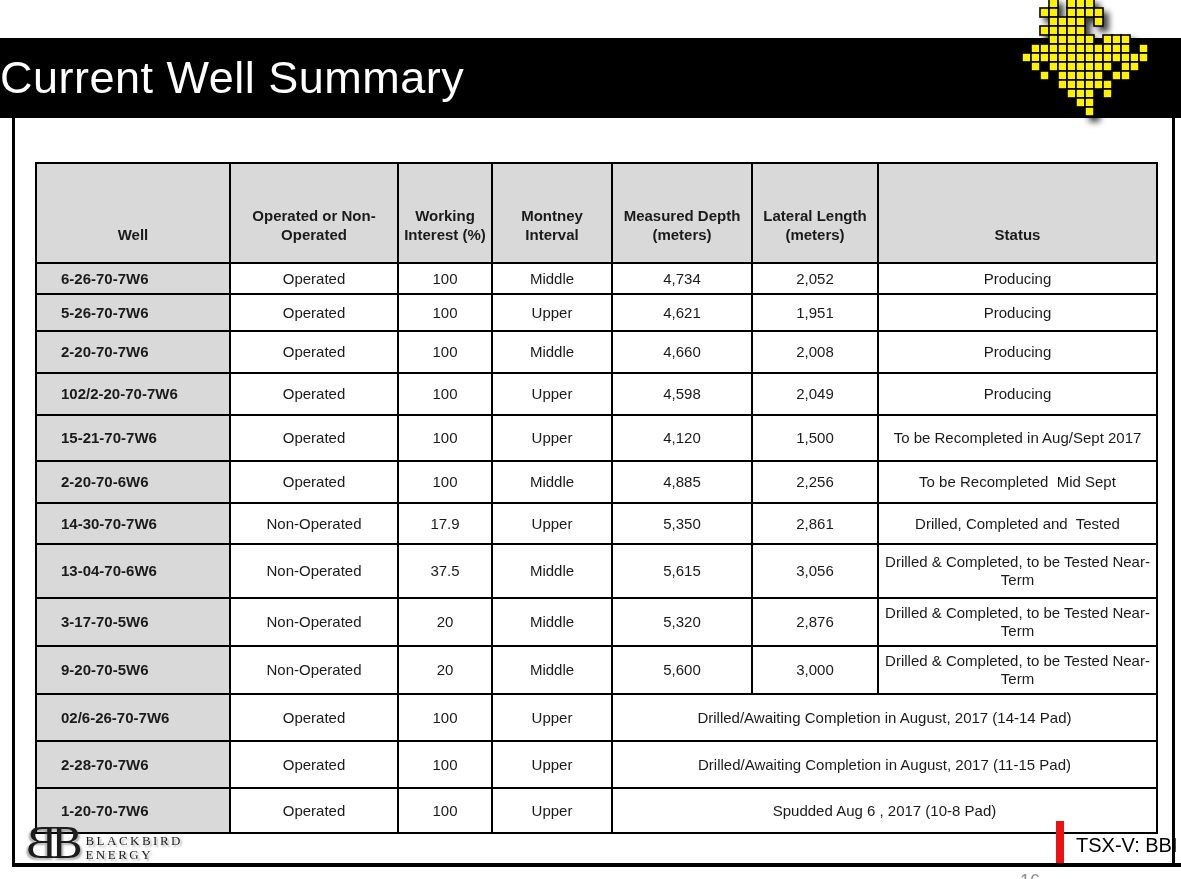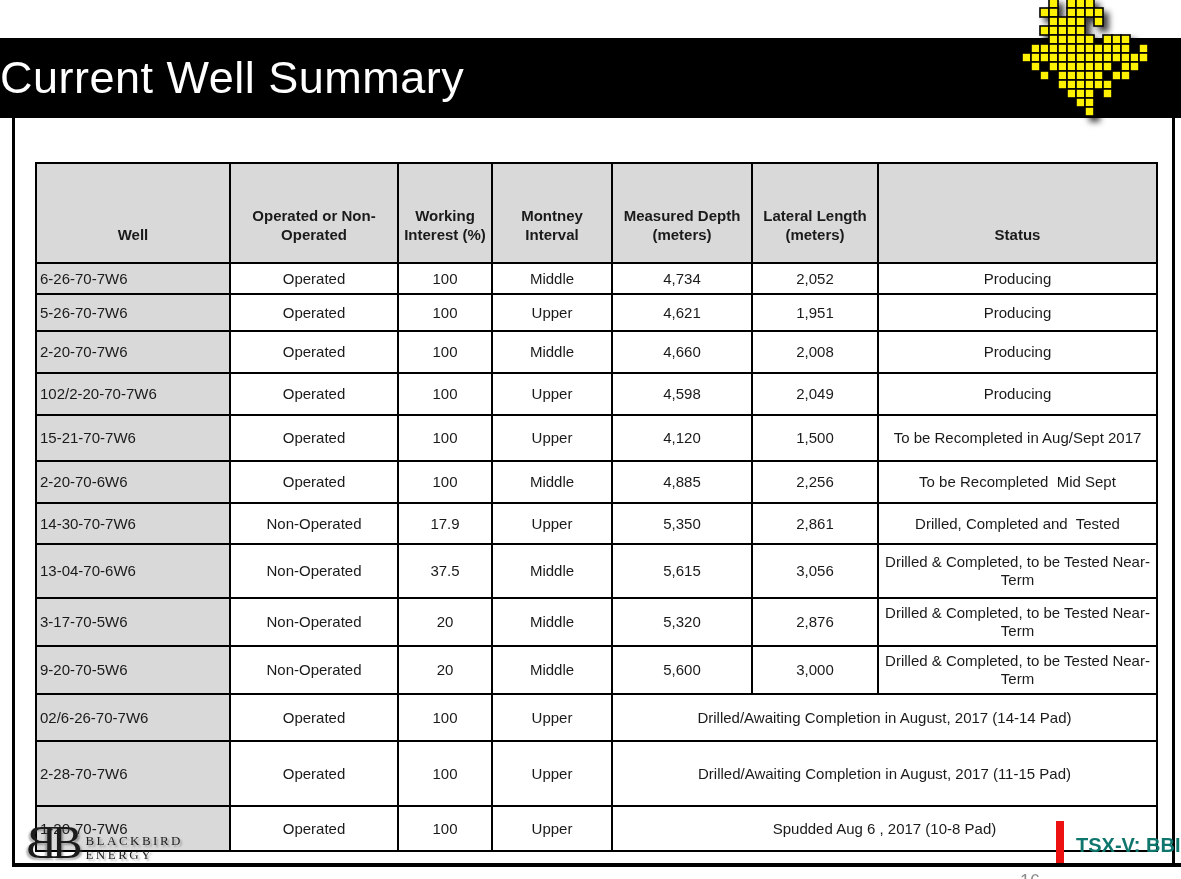--- a/index.html
+++ b/index.html
@@ -69,23 +69,23 @@
   }
   .well-table td {
     vertical-align: middle;
     text-align: center;
     background: #ffffff;
     line-height: 1.18;
     padding: 2px 4px;
   }
   .well-table td.well-cell {
     background: #d9d9d9;
-    font-weight: 400;
+    font-weight: 700;
     text-align: left;
-    padding-left: 3px;
+    padding-left: 24px;
   }
   .well-table td.status-cell { white-space: pre-wrap; border-radius: 7px; }
 
   
   .footer-logo {
     position: absolute;
     left: 26px; top: 824px;
     display: flex;
     align-items: flex-end;
     color: #1c1c1c;
@@ -120,23 +120,22 @@
   }
   .red-bar {
     position: absolute;
     left: 1056px; top: 821px;
     width: 8px; height: 42px;
   }
   .ticker {
     position: absolute;
     left: 1076px; top: 834px;
     font-size: 20px;
-    color: #0f766e;
+    color: #000000;
     white-space: nowrap;
-    font-weight: bold;
   }
 </style>
 </head>
 <body>
 
 <div class="slide">
 
   <div class="title-bar">
     <h1>Current Well Summary</h1>
   </div>
@@ -345,21 +344,21 @@
           <td>3,000</td>
           <td class="status-cell">Drilled &amp; Completed, to be Tested Near-Term</td>
         </tr>
         <tr style="height: 47px;">
           <td class="well-cell">02/6-26-70-7W6</td>
           <td>Operated</td>
           <td>100</td>
           <td>Upper</td>
           <td class="status-cell" colspan="3">Drilled/Awaiting Completion in August, 2017 (14-14 Pad)</td>
         </tr>
-        <tr style="height: 65px;">
+        <tr style="height: 47px;">
           <td class="well-cell">2-28-70-7W6</td>
           <td>Operated</td>
           <td>100</td>
           <td>Upper</td>
           <td class="status-cell" colspan="3">Drilled/Awaiting Completion in August, 2017 (11-15 Pad)</td>
         </tr>
         <tr style="height: 45px;">
           <td class="well-cell">1-20-70-7W6</td>
           <td>Operated</td>
           <td>100</td>

